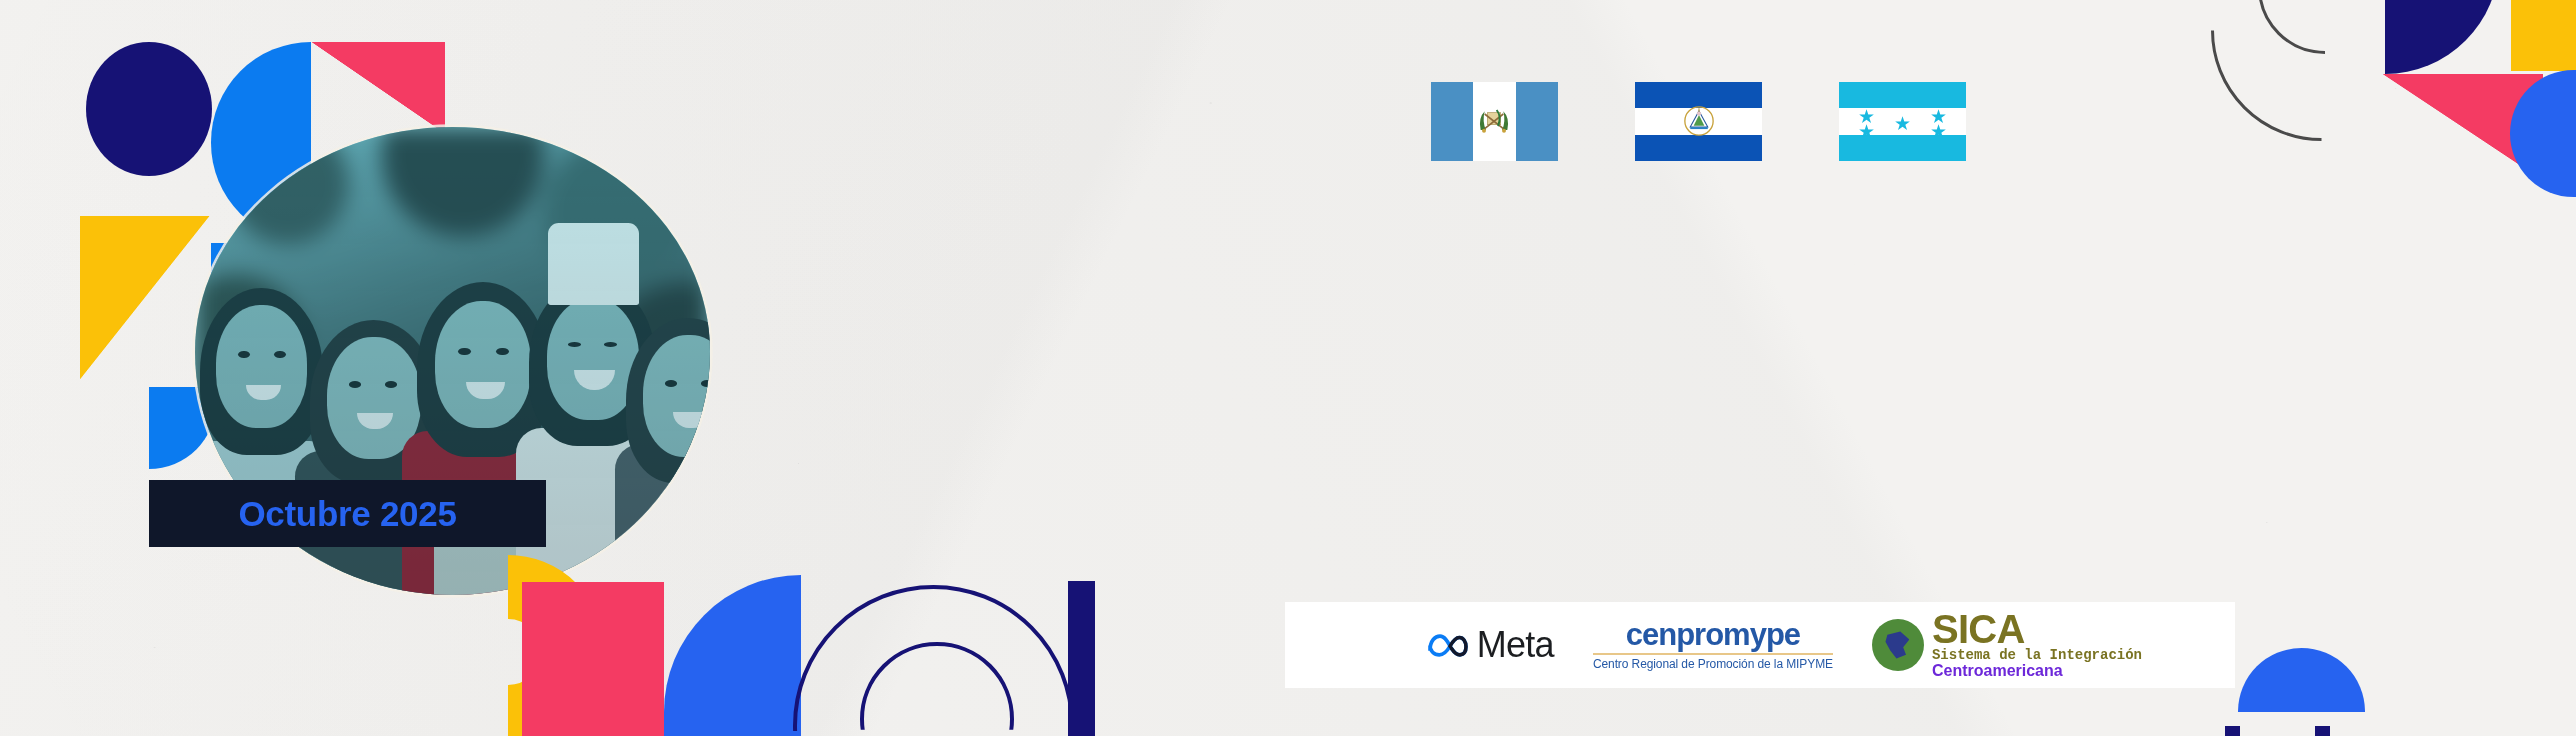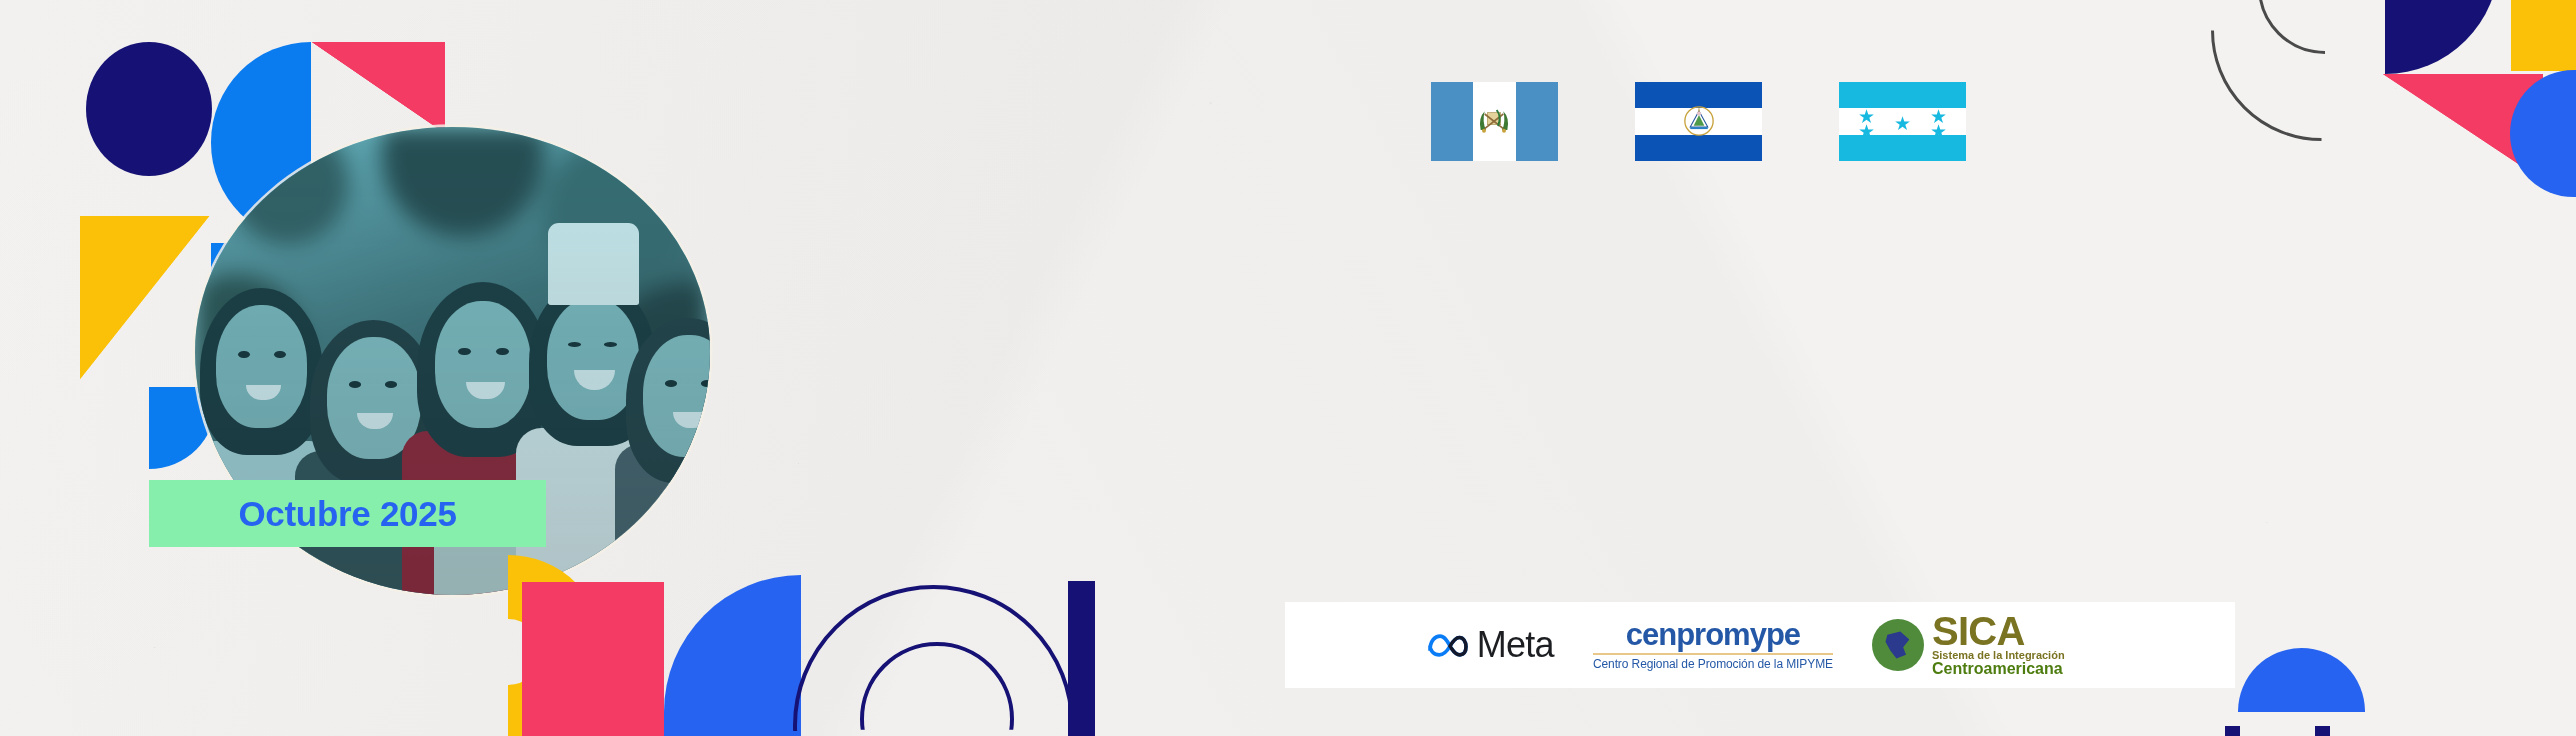--- a/index.html
+++ b/index.html
@@ -64,21 +64,21 @@
   .person{position:absolute;bottom:0;}
   .head{position:absolute;border-radius:48% 48% 44% 44%;}
   .hair{position:absolute;border-radius:50% 50% 38% 38%;}
   .body-sh{position:absolute;border-radius:25.4px 25.4px 0 0;}
   .smile{position:absolute;background:#f4fbfb;border-radius:0 0 27px 27px;}
   .eye{position:absolute;background:#1d3f45;border-radius:50%;}
 
   
   #date-chip{
     position:absolute;left:149px;top:480px;width:397px;height:67px;
-    background:#86efac;display:flex;align-items:center;justify-content:center;
+    background:#0f172a;display:flex;align-items:center;justify-content:center;
   }
   #date-chip .date-text{
     font-size:35px;font-weight:700;color:#2663f0;letter-spacing:-0.3px;
     font-family:"Liberation Sans", sans-serif;
   }
 
   
   .yellow-arc-bottom{
     left:411px;top:555px;width:194px;height:194px;
     border:64px solid #fbc108;border-radius:50%;
@@ -167,22 +167,22 @@
   
   #logo-sica{display:flex;align-items:center;gap:8px;}
   .sica-seal{width:52px;height:52px;border-radius:50%;
     background:radial-gradient(circle at 50% 50%, #e9e9e9 0 12%, #4f8b3a 13% 74%, #6b6a26 75% 100%);
     position:relative;}
   .sica-seal .sica-map{position:absolute;left:26%;top:24%;width:46%;height:52%;
     background:#2b3a8c;clip-path:polygon(8% 12%,62% 0,100% 30%,74% 58%,86% 86%,46% 100%,20% 70%,0 38%);}
   .sica-text{display:flex;flex-direction:column;}
   .sica-word{font-size:40px;font-weight:700;color:#7a7322;line-height:.9;letter-spacing:-0.7px;
     font-family:"Liberation Sans", sans-serif;}
-  .sica-sub1{font-size:11px;color:#7a7322;font-weight:600;font-family:Liberation Sans, sans-serif;}
-  .sica-sub2{font-size:16px;color:#4d7c0f;font-weight:700;line-height:1;
+  .sica-sub1{font-size:14px;color:#7a7322;font-weight:600;font-family:Liberation Mono, monospace;}
+  .sica-sub2{font-size:16px;color:#6d28d9;font-weight:700;line-height:1;
     font-family:"Liberation Sans", sans-serif;}
 
   
   .gray-arc-1{
     left:2211px;top:-80px;width:221px;height:221px;
     border:3.3px solid #4a4a4a;border-radius:50%;
     clip-path:polygon(0 50%,50% 50%,50% 100%,0 100%);
     box-sizing:border-box;
   }
   .gray-arc-2{

